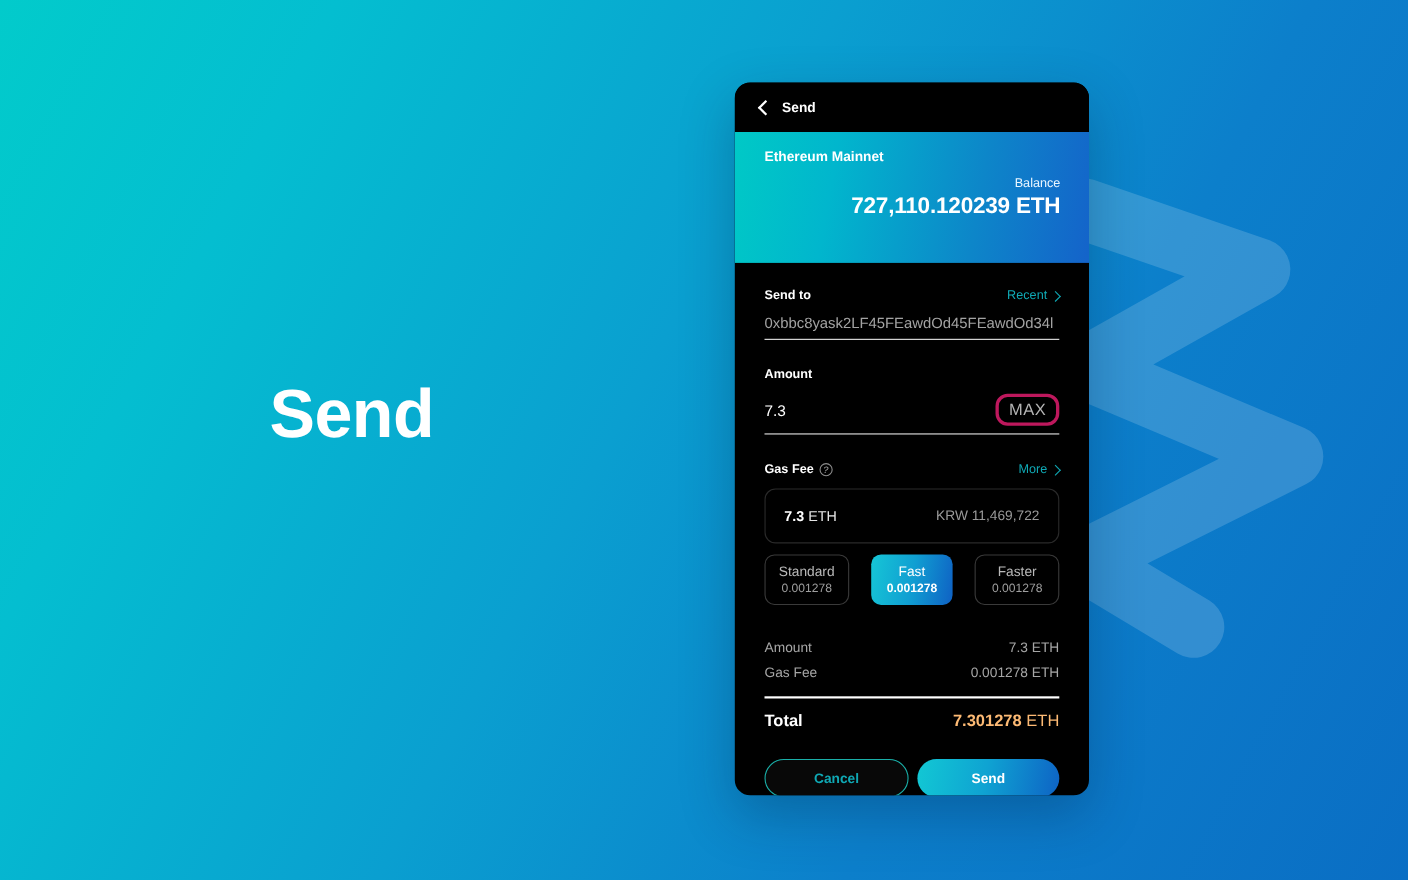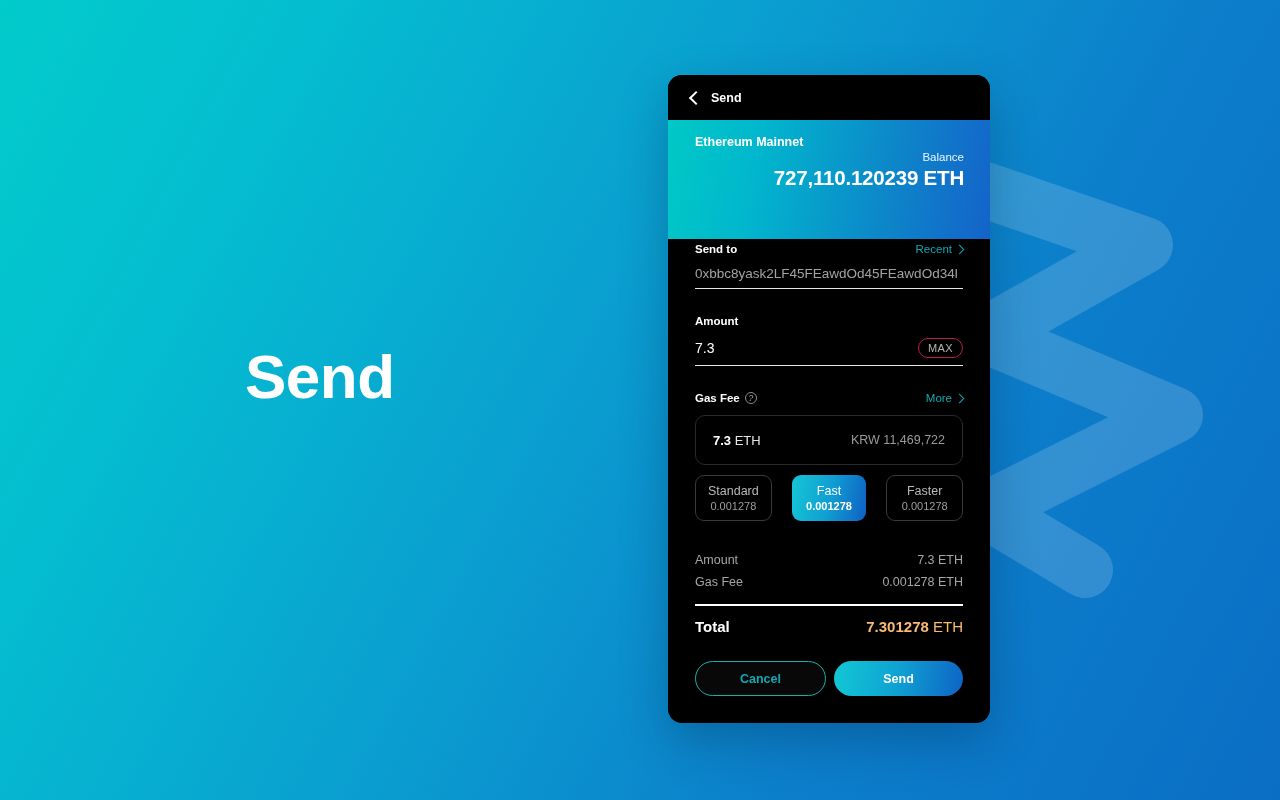--- a/index.html
+++ b/index.html
@@ -29,40 +29,40 @@
   .topbar { height:45px; display:flex; align-items:center; padding:0 0 0 20px; background:#000; }
   .chev-left { width:12px; height:12px; position:relative; margin-right:11px; }
   .chev-left::before { content:""; position:absolute; left:3px; top:1px; width:8px; height:8px;
       border-left:2px solid #fff; border-bottom:2px solid #fff; transform:rotate(45deg); }
   .topbar-title { font-size:12.5px; font-weight:700; color:#ffffff; }
 
   
   .banner { height:119px; padding:15px 26px 0 27px;
      background:linear-gradient(100deg,#00C9C6 0%,#01B6CD 28%,#0D86C9 68%,#1463CA 100%); }
   .net-name { font-size:12.5px; font-weight:700; color:#ffffff; }
-  .bal-wrap { text-align:right; margin-top:2px; }
+  .bal-wrap { text-align:right; margin-top:12px; }
   .bal-label { font-size:11.5px; color:#eaf6ff; font-weight:400; }
   .bal-value { font-size:20.5px; font-weight:700; color:#ffffff; margin-top:3px; letter-spacing:-.2px; }
 
   
-  .body { padding:4px 27px 0 27px; }
+  .body { padding:24px 27px 0 27px; }
   .row-head { display:flex; justify-content:space-between; align-items:center; }
   .fld-label { font-size:11.5px; font-weight:700; color:#ffffff; display:flex; align-items:center; gap:5px; }
   .link { font-size:11.5px; color:#0FA8B4; display:flex; align-items:center; gap:4px; cursor:pointer; }
   .chev-r { width:7px; height:7px; border-right:1.6px solid #0FA8B4; border-top:1.6px solid #0FA8B4;
             transform:rotate(45deg); display:inline-block; }
   .qmark { width:12px; height:12px; border-radius:50%; border:1px solid #8c8c8c; color:#a8a8a8;
            font-size:8.5px; line-height:10px; text-align:center; font-weight:400; }
 
   .input-line { border-bottom:1px solid #e8e8e8; padding:11px 0 7px 0;
                 display:flex; align-items:center; justify-content:space-between; }
   .input-val { font-size:13.5px; color:#a3a3a3; font-weight:400; }
   .amt-val { font-size:14px; color:#ffffff; }
-  .maxpill { border:1px solid #be185d; border-radius:11px; padding:3px 9px;
-             font-size:11px; color:#b4b4b4; letter-spacing:.4px; }
+  .maxpill { border:3px solid #be185d; border-radius:11px; padding:3px 9px;
+             font-size:15px; color:#b4b4b4; letter-spacing:.4px; }
 
   .sect { margin-top:26px; }
 
   .feebox { margin-top:11px; border:1px solid #2a2a2a; border-radius:10px; height:50px;
             display:flex; align-items:center; justify-content:space-between; padding:0 17px; }
   .fee-eth { font-size:13px; color:#e6e6e6; }
   .fee-eth b { font-weight:700; color:#ffffff; }
   .fee-krw { font-size:12.5px; color:#9a9a9a; }
 
   .speeds { margin-top:10px; display:flex; gap:20px; }

